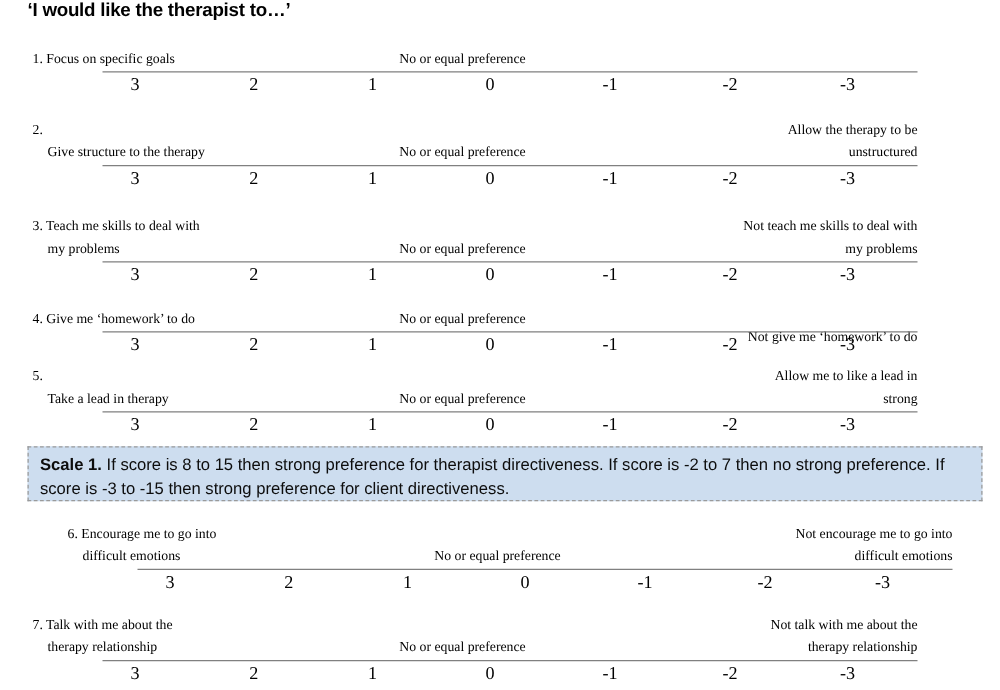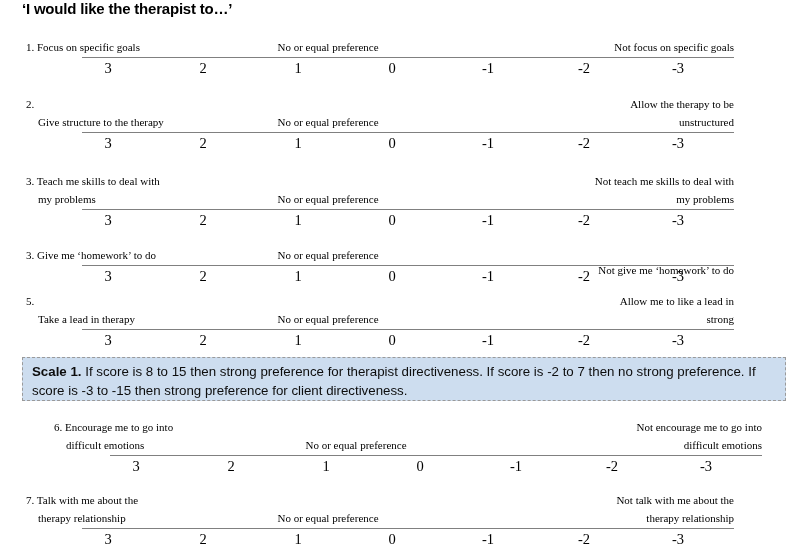--- a/index.html
+++ b/index.html
@@ -64,20 +64,21 @@
     left: 38px;
   }
   .lbl-num-only {
     left: 26px;
   }
 
   .lbl-center {
     left: 0;
     width: 658px;
     text-align: center;
+    padding-left: 42px;
   }
   .lbl-center span {
     display: inline-block;
     transform: translateX(-1px);
   }
 
   .lbl-right {
     right: 66px;
     text-align: right;
   }
@@ -133,21 +134,20 @@
 <body>
 
 <div class="page">
 
   <div class="title">‘I would like the therapist to…’</div>
 
   <div class="item" style="top:38px;height:40px;">
     <div class="labels">
       <div class="lbl lbl-left" style="top:0px;">1. Focus on specific goals</div>
       <div class="lbl lbl-center" style="top:0px;"><span>No or equal preference</span></div>
-      <div class="lbl lbl-right" style="top:0px;">Not focus on specific goals</div>
     </div>
     <div class="rule" style="left:82px;right:66px;top:19px;"></div>
     <div class="ticks" style="top:21px;">
       <div class="tick" style="left:108px;">3</div>
       <div class="tick" style="left:203px;">2</div>
       <div class="tick" style="left:298px;">1</div>
       <div class="tick" style="left:392px;">0</div>
       <div class="tick" style="left:488px;">-1</div>
       <div class="tick" style="left:584px;">-2</div>
       <div class="tick" style="left:678px;">-3</div>
@@ -189,21 +189,21 @@
       <div class="tick" style="left:298px;">1</div>
       <div class="tick" style="left:392px;">0</div>
       <div class="tick" style="left:488px;">-1</div>
       <div class="tick" style="left:584px;">-2</div>
       <div class="tick" style="left:678px;">-3</div>
     </div>
   </div>
 
   <div class="item" style="top:246px;height:40px;">
     <div class="labels">
-      <div class="lbl lbl-left" style="top:0px;">3. Give me ‘homework’ to do</div>
+      <div class="lbl lbl-left" style="top:0px;">4. Give me ‘homework’ to do</div>
       <div class="lbl lbl-center" style="top:0px;"><span>No or equal preference</span></div>
       <div class="lbl lbl-right" style="top:15px;">Not give me ‘homework’ to do</div>
     </div>
     <div class="rule" style="left:82px;right:66px;top:19px;"></div>
     <div class="ticks" style="top:21px;">
       <div class="tick" style="left:108px;">3</div>
       <div class="tick" style="left:203px;">2</div>
       <div class="tick" style="left:298px;">1</div>
       <div class="tick" style="left:392px;">0</div>
       <div class="tick" style="left:488px;">-1</div>

